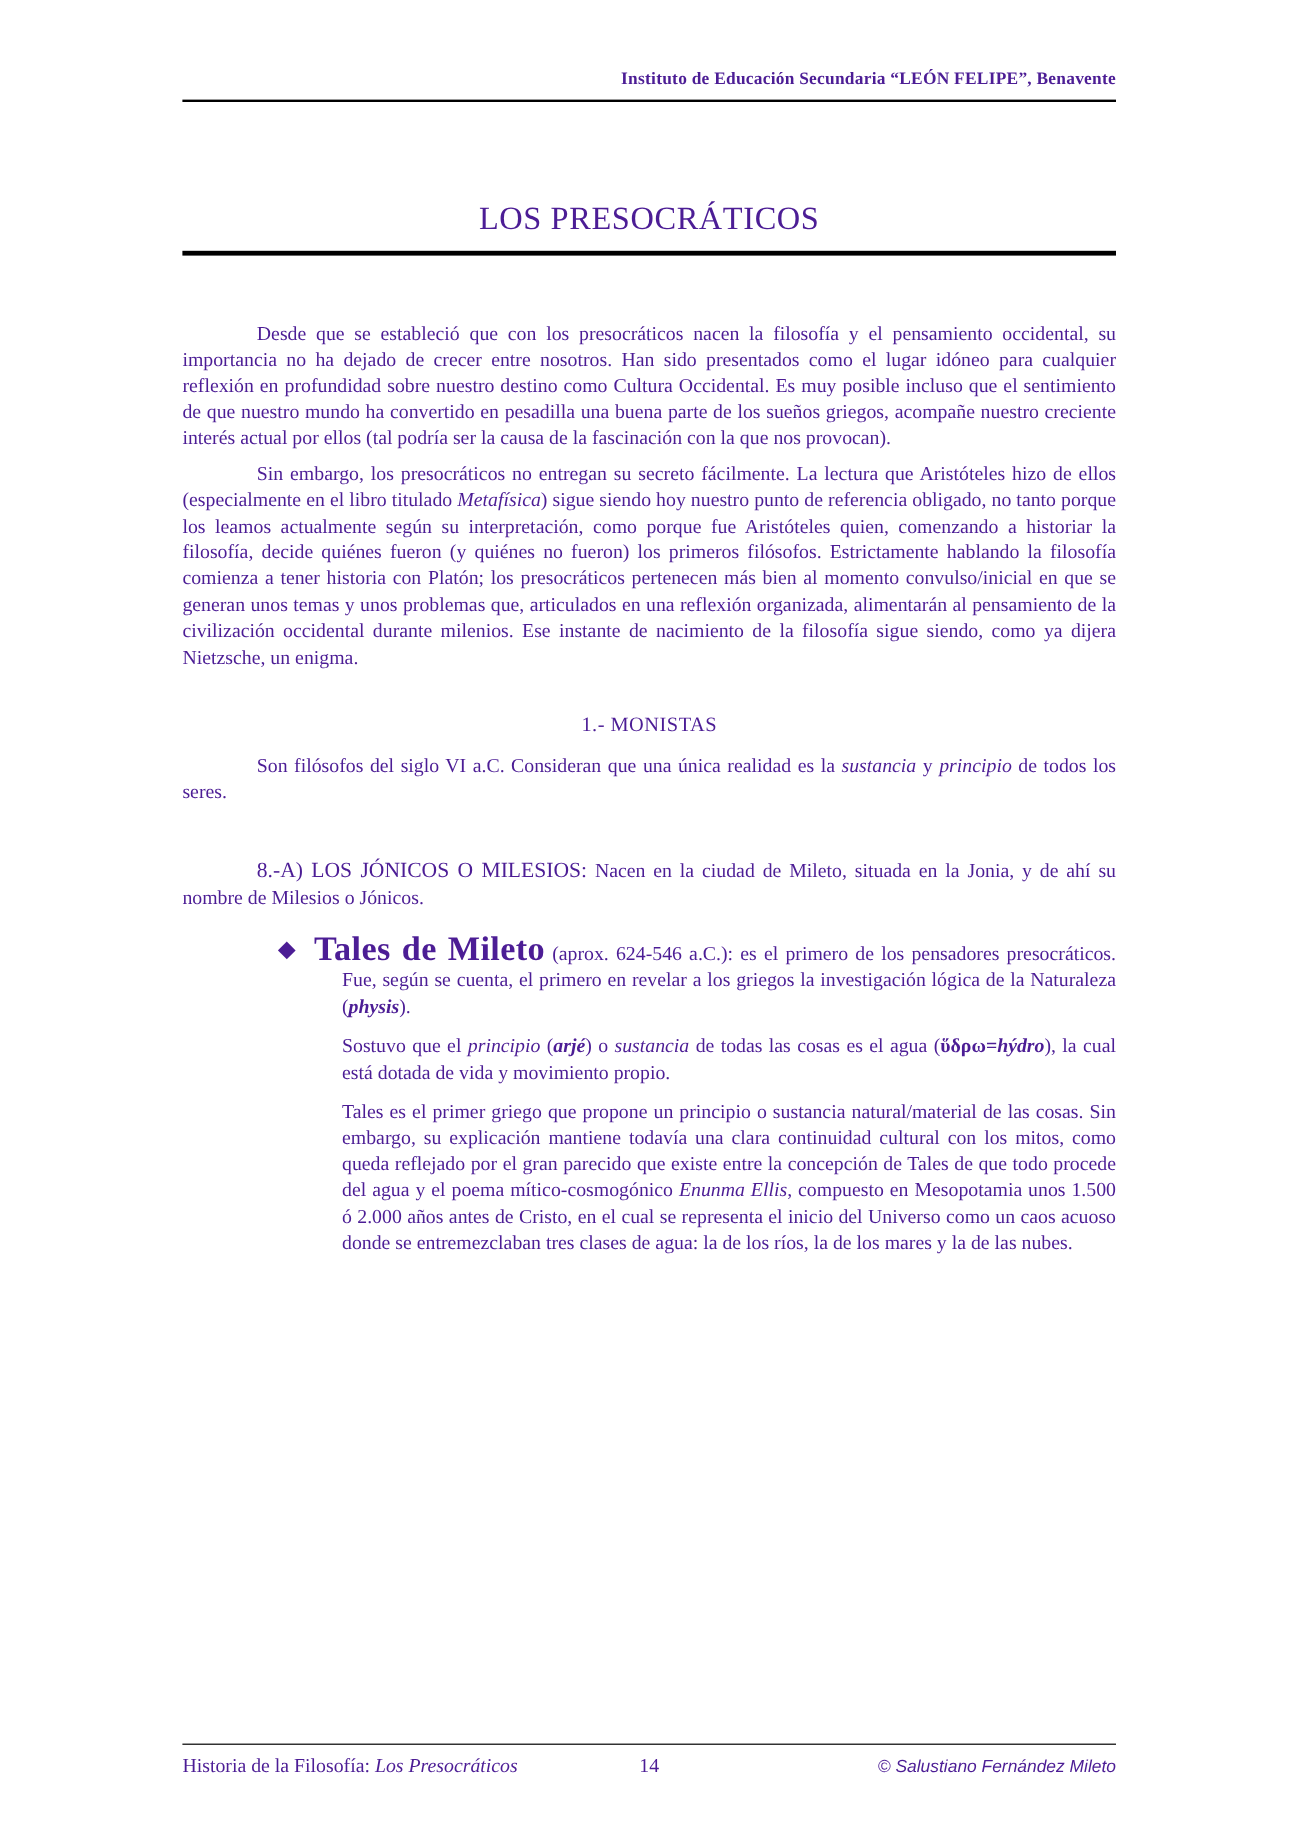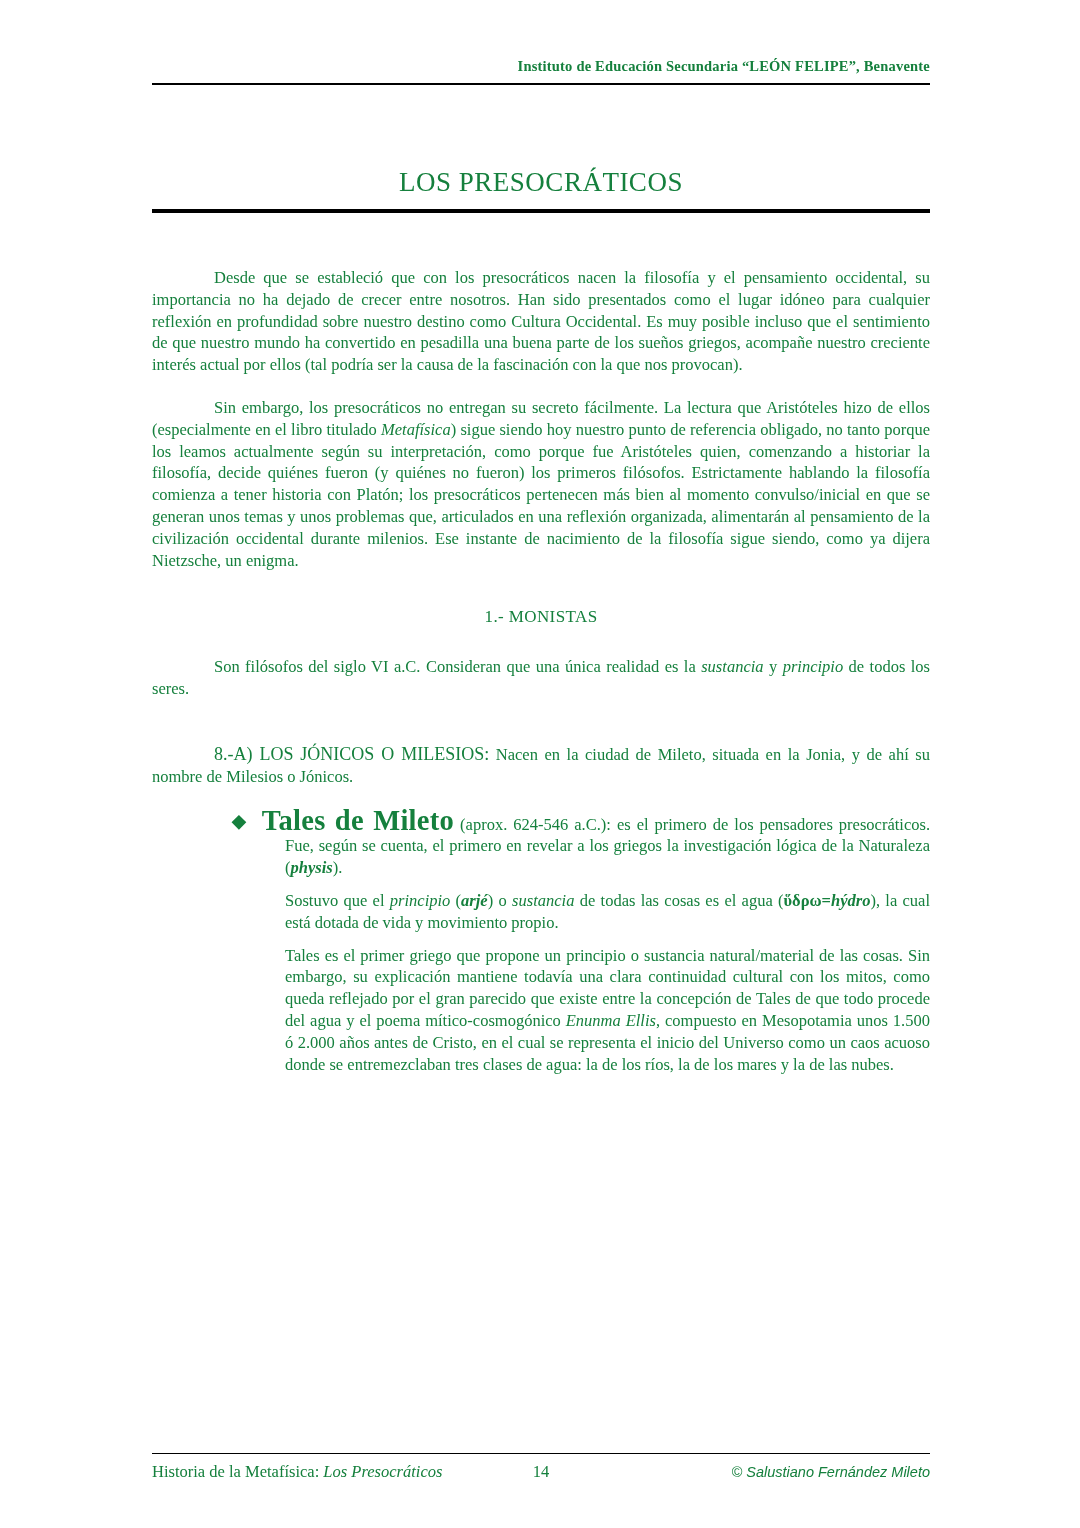--- a/index.html
+++ b/index.html
@@ -3,21 +3,21 @@
 <meta charset="utf-8">
 <style>
   * { margin: 0; padding: 0; box-sizing: border-box; }
   html, body { background: #ffffff; }
   .page {
     position: relative;
     width: 1080px;
     height: 1528px;
     margin: 0 auto;
     background: #ffffff;
-    color: #15803d;
+    color: #4c1d95;
     font-family: "Liberation Serif", serif;
     overflow: hidden;
   }
   .content { padding: 58px 150px 0 152px; }
 
   
   .running-header-text {
     text-align: right;
     font-size: 14.5px;
     font-weight: bold;
@@ -36,30 +36,30 @@
   .title-rule { border: none; border-top: 4px solid #000; margin-top: 11px; }
 
   
   .body-p {
     font-size: 16.5px;
     line-height: 21.8px;
     text-align: justify;
   }
   .indent { text-indent: 62px; }
   .intro { margin-top: 54px; }
-  .intro p + p { margin-top: 21px; }
+  .intro p + p { margin-top: 8px; }
 
   .section-heading {
     margin-top: 36px;
     text-align: center;
     font-size: 17px;
     font-weight: normal;
     letter-spacing: 0.4px;
   }
-  .monistas-intro { margin-top: 29px; }
+  .monistas-intro { margin-top: 13px; }
   .jonicos-heading { margin-top: 44px; }
 
   .tales { margin-top: 18px; margin-left: 133px; }
   .tales-heading { text-indent: -53px; }
   .tales-p { margin-top: 11px; }
 
   
   .seg-i { font-style: italic; }
   .seg-b { font-weight: bold; }
   .seg-u { text-underline-offset: 2px; }
@@ -129,18 +129,18 @@
       <p class="body-p tales-heading"><span class="seg-diamond">◆</span><span class="seg-big">Tales de Mileto</span><span> (aprox. 624-546 a.C.): es el primero de los pensadores presocráticos. Fue, según se cuenta, el primero en revelar a los griegos la investigación lógica de la Naturaleza (</span><span class="seg-b seg-i">physis</span><span>).</span></p>
       <p class="body-p tales-p"><span>Sostuvo que el </span><span class="seg-i">principio</span><span> (</span><span class="seg-b seg-i">arjé</span><span>) o </span><span class="seg-i">sustancia</span><span> de todas las cosas es el agua (</span><span class="seg-b">ὕδρω</span><span class="seg-b">=</span><span class="seg-b seg-i">hýdro</span><span>), la cual está dotada de vida y movimiento propio.</span></p>
       <p class="body-p tales-p"><span>Tales es el primer griego que propone un principio o sustancia natural/material de las cosas. Sin embargo, su explicación mantiene todavía una clara continuidad cultural con los mitos, como queda reflejado por el gran parecido que existe entre la concepción de Tales de que todo procede del agua y el poema mítico-cosmogónico </span><span class="seg-i">Enunma Ellis</span><span>, compuesto en Mesopotamia unos 1.500 ó 2.000 años antes de Cristo, en el cual se representa el inicio del Universo como un caos acuoso donde se entremezclaban tres clases de agua: la de los ríos, la de los mares y la de las nubes.</span></p>
     </div>
 
   </div>
 
   <div class="footer">
     <hr class="footer-rule">
     <div class="footer-row">
-      <div class="footer-left"><span>Historia de la Metafísica: </span><span class="seg-i seg-u">Los Presocráticos</span></div>
+      <div class="footer-left"><span>Historia de la Filosofía: </span><span class="seg-i seg-u">Los Presocráticos</span></div>
       <div class="footer-page">14</div>
       <div class="footer-right">© Salustiano Fernández Mileto</div>
     </div>
   </div>
 </div>
 
 </body></html>

